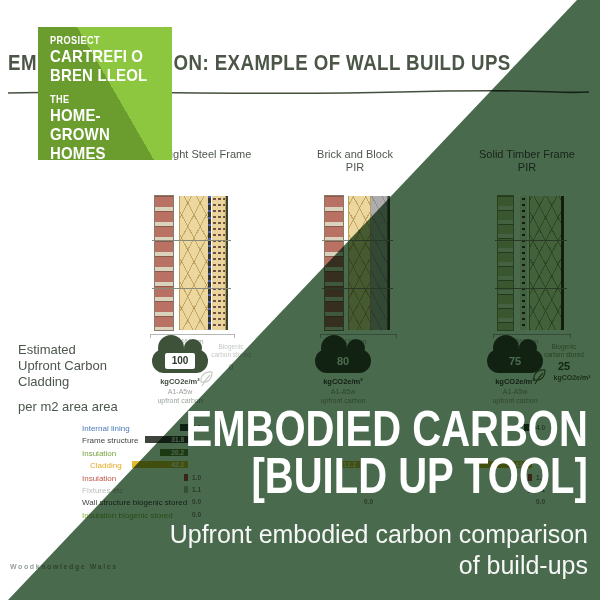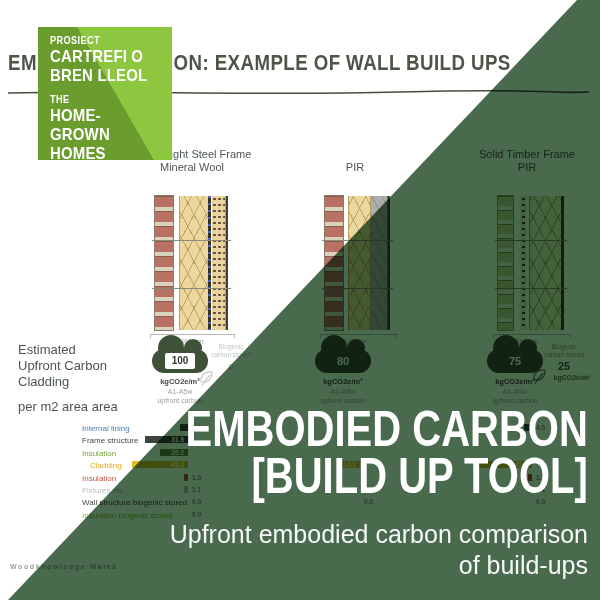--- a/index.html
+++ b/index.html
@@ -92,21 +92,20 @@
 
   <div class="abs" id="impacts">
     <div>Estimated</div>
     <div>Upfront Carbon</div>
     <div>Cladding</div>
     <div class="l2">per m2 area area</div>
   </div>
 
   <div class="abs" id="dyn" style="left:0;top:0;width:600px;height:600px;">
       <div class="wall-h" style="position:absolute;left:107px;top:148px;">Lightweight Steel Frame</div>
-      <div class="wall-h" style="position:absolute;left:107px;top:161px;">Mineral Wool</div>
       <div class="bricks" style="position:absolute;left:155px;top:196px;width:18px;height:134px;"></div>
       <div class="tanx" style="position:absolute;left:179px;top:196px;width:28px;height:134px;"></div>
       <div class="memb" style="position:absolute;left:208px;top:196px;width:3px;height:134px;"></div>
       <div class="wool" style="position:absolute;left:212px;top:196px;width:13px;height:134px;"></div>
       <div class="darkline" style="position:absolute;left:226px;top:196px;width:2px;height:134px;"></div>
       <div class="tie" style="position:absolute;left:152px;top:240px;width:79px;"></div>
       <div class="tie" style="position:absolute;left:152px;top:288px;width:79px;"></div>
       <div class="dim" style="position:absolute;left:150px;top:334px;width:83px;height:3px;border-left:1px solid #b6b6b6;border-right:1px solid #b6b6b6;"></div>
       <div class="dimlab" style="position:absolute;left:152px;top:338px;width:80px;">460mm</div>
       <div class="cloud" style="position:absolute;left:152px;top:349px;">
@@ -119,20 +118,21 @@
       </div>
       <div class="bio" style="position:absolute;left:202px;top:343px;width:58px;color:#c3c9c3;">Biogenic</div>
       <div class="bio" style="position:absolute;left:202px;top:351px;width:58px;color:#c3c9c3;">carbon stored</div>
       <div style="position:absolute;left:202px;top:362px;width:58px;text-align:center;font-size:9px;font-weight:bold;color:#c3c9c3;">0</div>
       <div style="position:absolute;left:199px;top:370px;width:15px;height:17px;">
         <svg width="15" height="17" viewBox="0 0 15 17">
           <path d="M2,12 C1,5 7,1 13,2 C13,9 9,13 3,12 Z" fill="none" stroke="#c3c9c3" stroke-width="1.1"></path>
           <path d="M3,16 C5,12 8,8 11,5" fill="none" stroke="#c3c9c3" stroke-width="1.1"></path>
         </svg>
       </div>
+      <div class="wall-h" style="position:absolute;left:270px;top:148px;">Brick and Block</div>
       <div class="wall-h" style="position:absolute;left:270px;top:161px;">PIR</div>
       <div class="bricks" style="position:absolute;left:325px;top:196px;width:18px;height:134px;"></div>
       <div class="tanx" style="position:absolute;left:348px;top:196px;width:21px;height:134px;"></div>
       <div class="block" style="position:absolute;left:371px;top:196px;width:16px;height:134px;"></div>
       <div class="darkline" style="position:absolute;left:388px;top:196px;width:2px;height:134px;"></div>
       <div class="tie" style="position:absolute;left:322px;top:240px;width:71px;"></div>
       <div class="tie" style="position:absolute;left:322px;top:288px;width:71px;"></div>
       <div class="dim" style="position:absolute;left:320px;top:334px;width:75px;height:3px;border-left:1px solid #b6b6b6;border-right:1px solid #b6b6b6;"></div>
       <div class="dimlab" style="position:absolute;left:315px;top:338px;width:80px;">415mm</div>
       <div class="cloud" style="position:absolute;left:315px;top:349px;">

